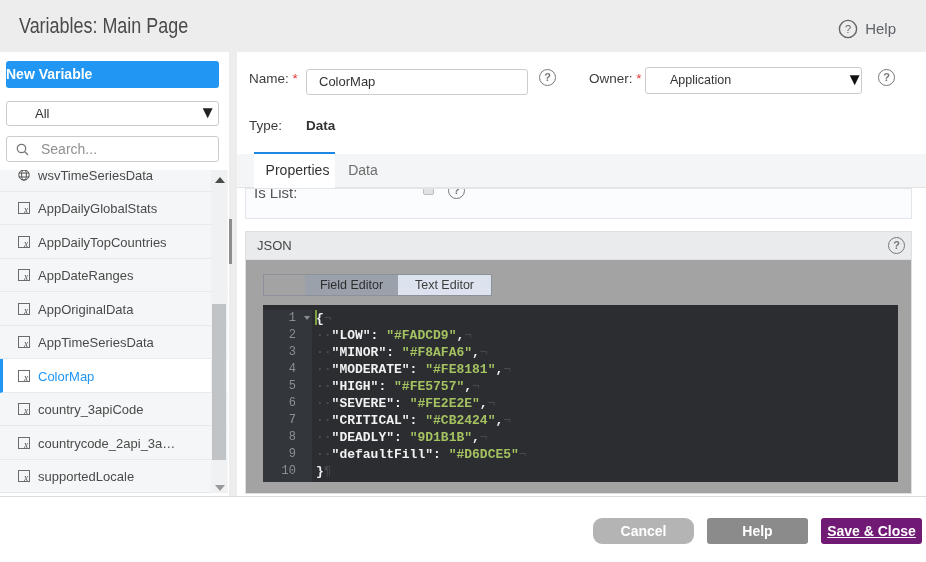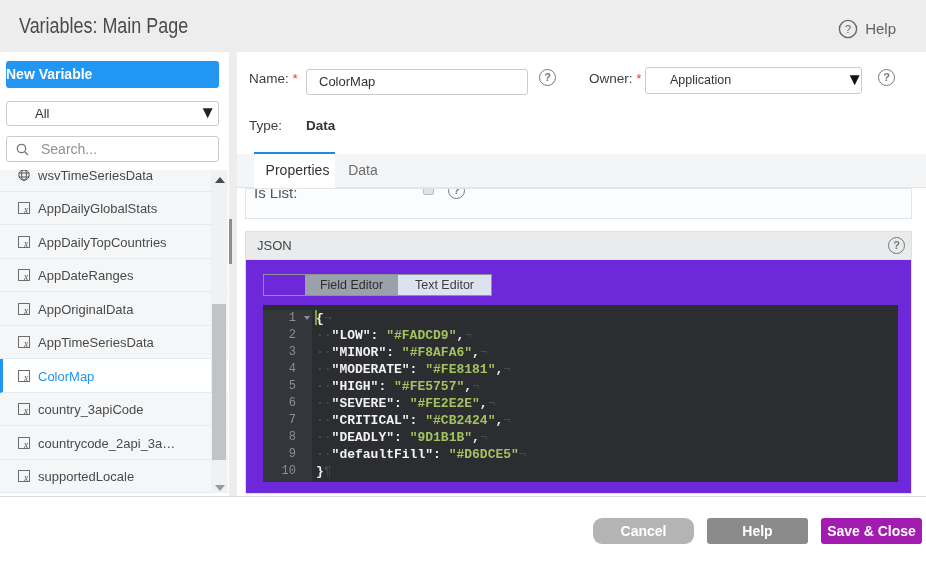--- a/index.html
+++ b/index.html
@@ -56,21 +56,21 @@
               text-align:center; font-size:14px; color:#333; line-height:33px; text-indent:6px; }
   #tabData { left:335px; top:154px; width:56px; height:34px; text-align:center; font-size:14px; color:#6d6d6d; line-height:33px; }
 
   
   #islist { left:245px; top:188px; width:667px; height:31px; background:#fbfcfd; border:1px solid #e2e5e9; overflow:hidden; }
   #islist .txt { position:absolute; left:8px; top:-5px; font-size:15px; color:#555; }
   #islist .cb { position:absolute; left:177px; top:-7px; width:11px; height:13px; background:#e2e2e2; border:1px solid #bdbdbd; border-radius:2px; }
   #islist .qicon { position:absolute; left:202px; top:-7px; }
 
   
-  #json { left:245px; top:231px; width:667px; height:263px; background:#6d28d9; border:1px solid #dddfe3; }
+  #json { left:245px; top:231px; width:667px; height:263px; background:#a3a3a3; border:1px solid #dddfe3; }
   #jsonhead { position:absolute; left:0; top:0; width:665px; height:28px; background:#eaebec; border-bottom:1px solid #dddfe3; }
   #jsonhead .t { position:absolute; left:11px; top:6px; font-size:13px; color:#444; }
   #jsonhead .qicon { position:absolute; right:6px; top:5px; }
 
   
   #toggle { position:absolute; left:17px; top:42px; height:22px; border:1px solid #8d9199; display:flex; }
   #toggle div { width:93px; height:100%; font-size:12.5px; text-align:center; line-height:20px; }
   #fe { background:#9aa1ab; color:#2e2e2e;margin-left:41px; }
   #te { background:#dce3ee; color:#3d3d3d; }
 
@@ -82,21 +82,21 @@
   #code .eol { color:#47494d; font-weight:normal; }
   #code .sp { color:#4a4d52; }
   #caret { position:absolute; left:52px; top:5px; width:2px; height:15px; background:#7fa13f; }
   #fold { position:absolute; left:41px; top:11px; width:0; height:0; border-left:3.5px solid transparent; border-right:3.5px solid transparent; border-top:4.5px solid #8b8e92; }
 
   
   #footline { left:0; top:496px; width:926px; height:1px; background:#dcdcde; }
   .btn { top:518px; width:101px; height:26px; border-radius:3px; color:#fff; font-weight:bold; font-size:14px; text-align:center; line-height:26px; }
   #bCancel { left:593px; background:#b4b4b4;border-radius:9px; }
   #bSave { left:707px; background:#8b8b8b; }
-  #bSaveClose { left:821px; background:#a21caf; }
+  #bSaveClose { left:821px; background:#701a75;text-decoration:underline; }
 </style>
 </head>
 <body>
   <div class="abs" id="header"></div>
   <div class="abs" id="title">Variables: Main Page</div>
   <div class="abs" id="help">
     <svg width="20" height="20" viewBox="0 0 20 20" style="vertical-align:-5px; margin-right:7px;">
       <circle cx="10" cy="10" r="8.6" fill="none" stroke="#666" stroke-width="1.4"></circle>
       <text x="10" y="14" text-anchor="middle" font-size="11" fill="#666" font-family="Liberation Sans">?</text>
     </svg>Help</div>

